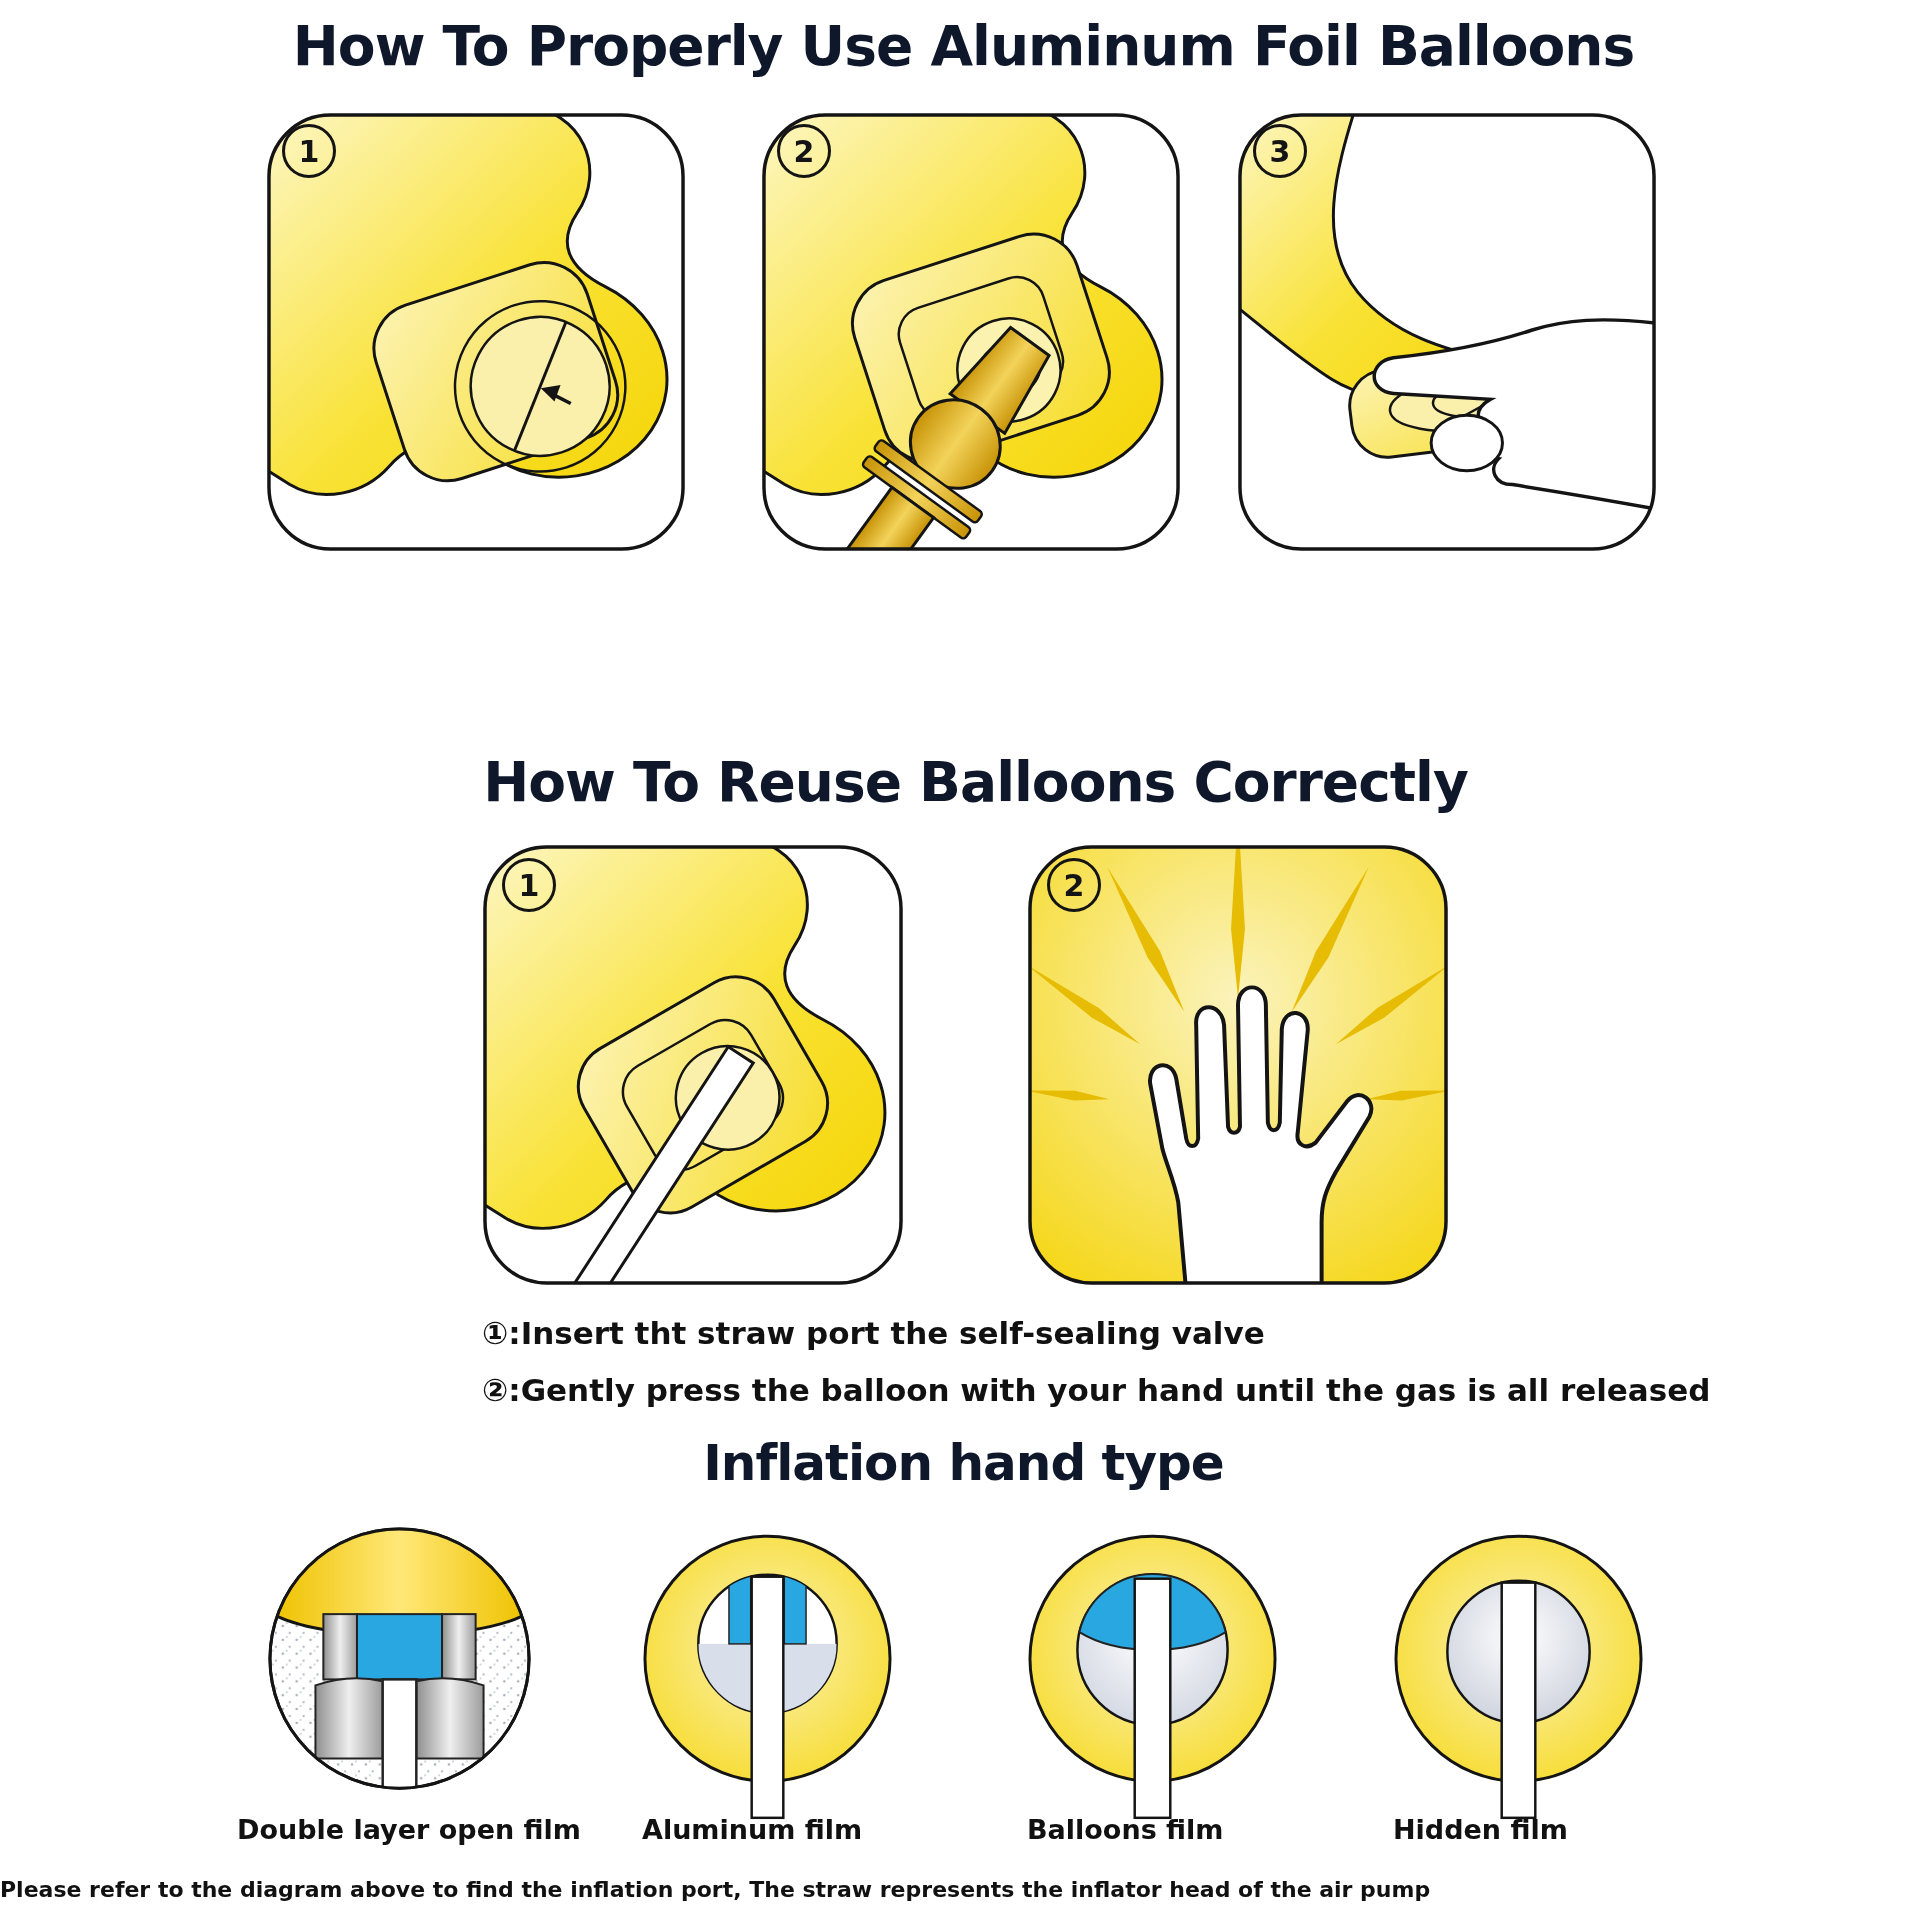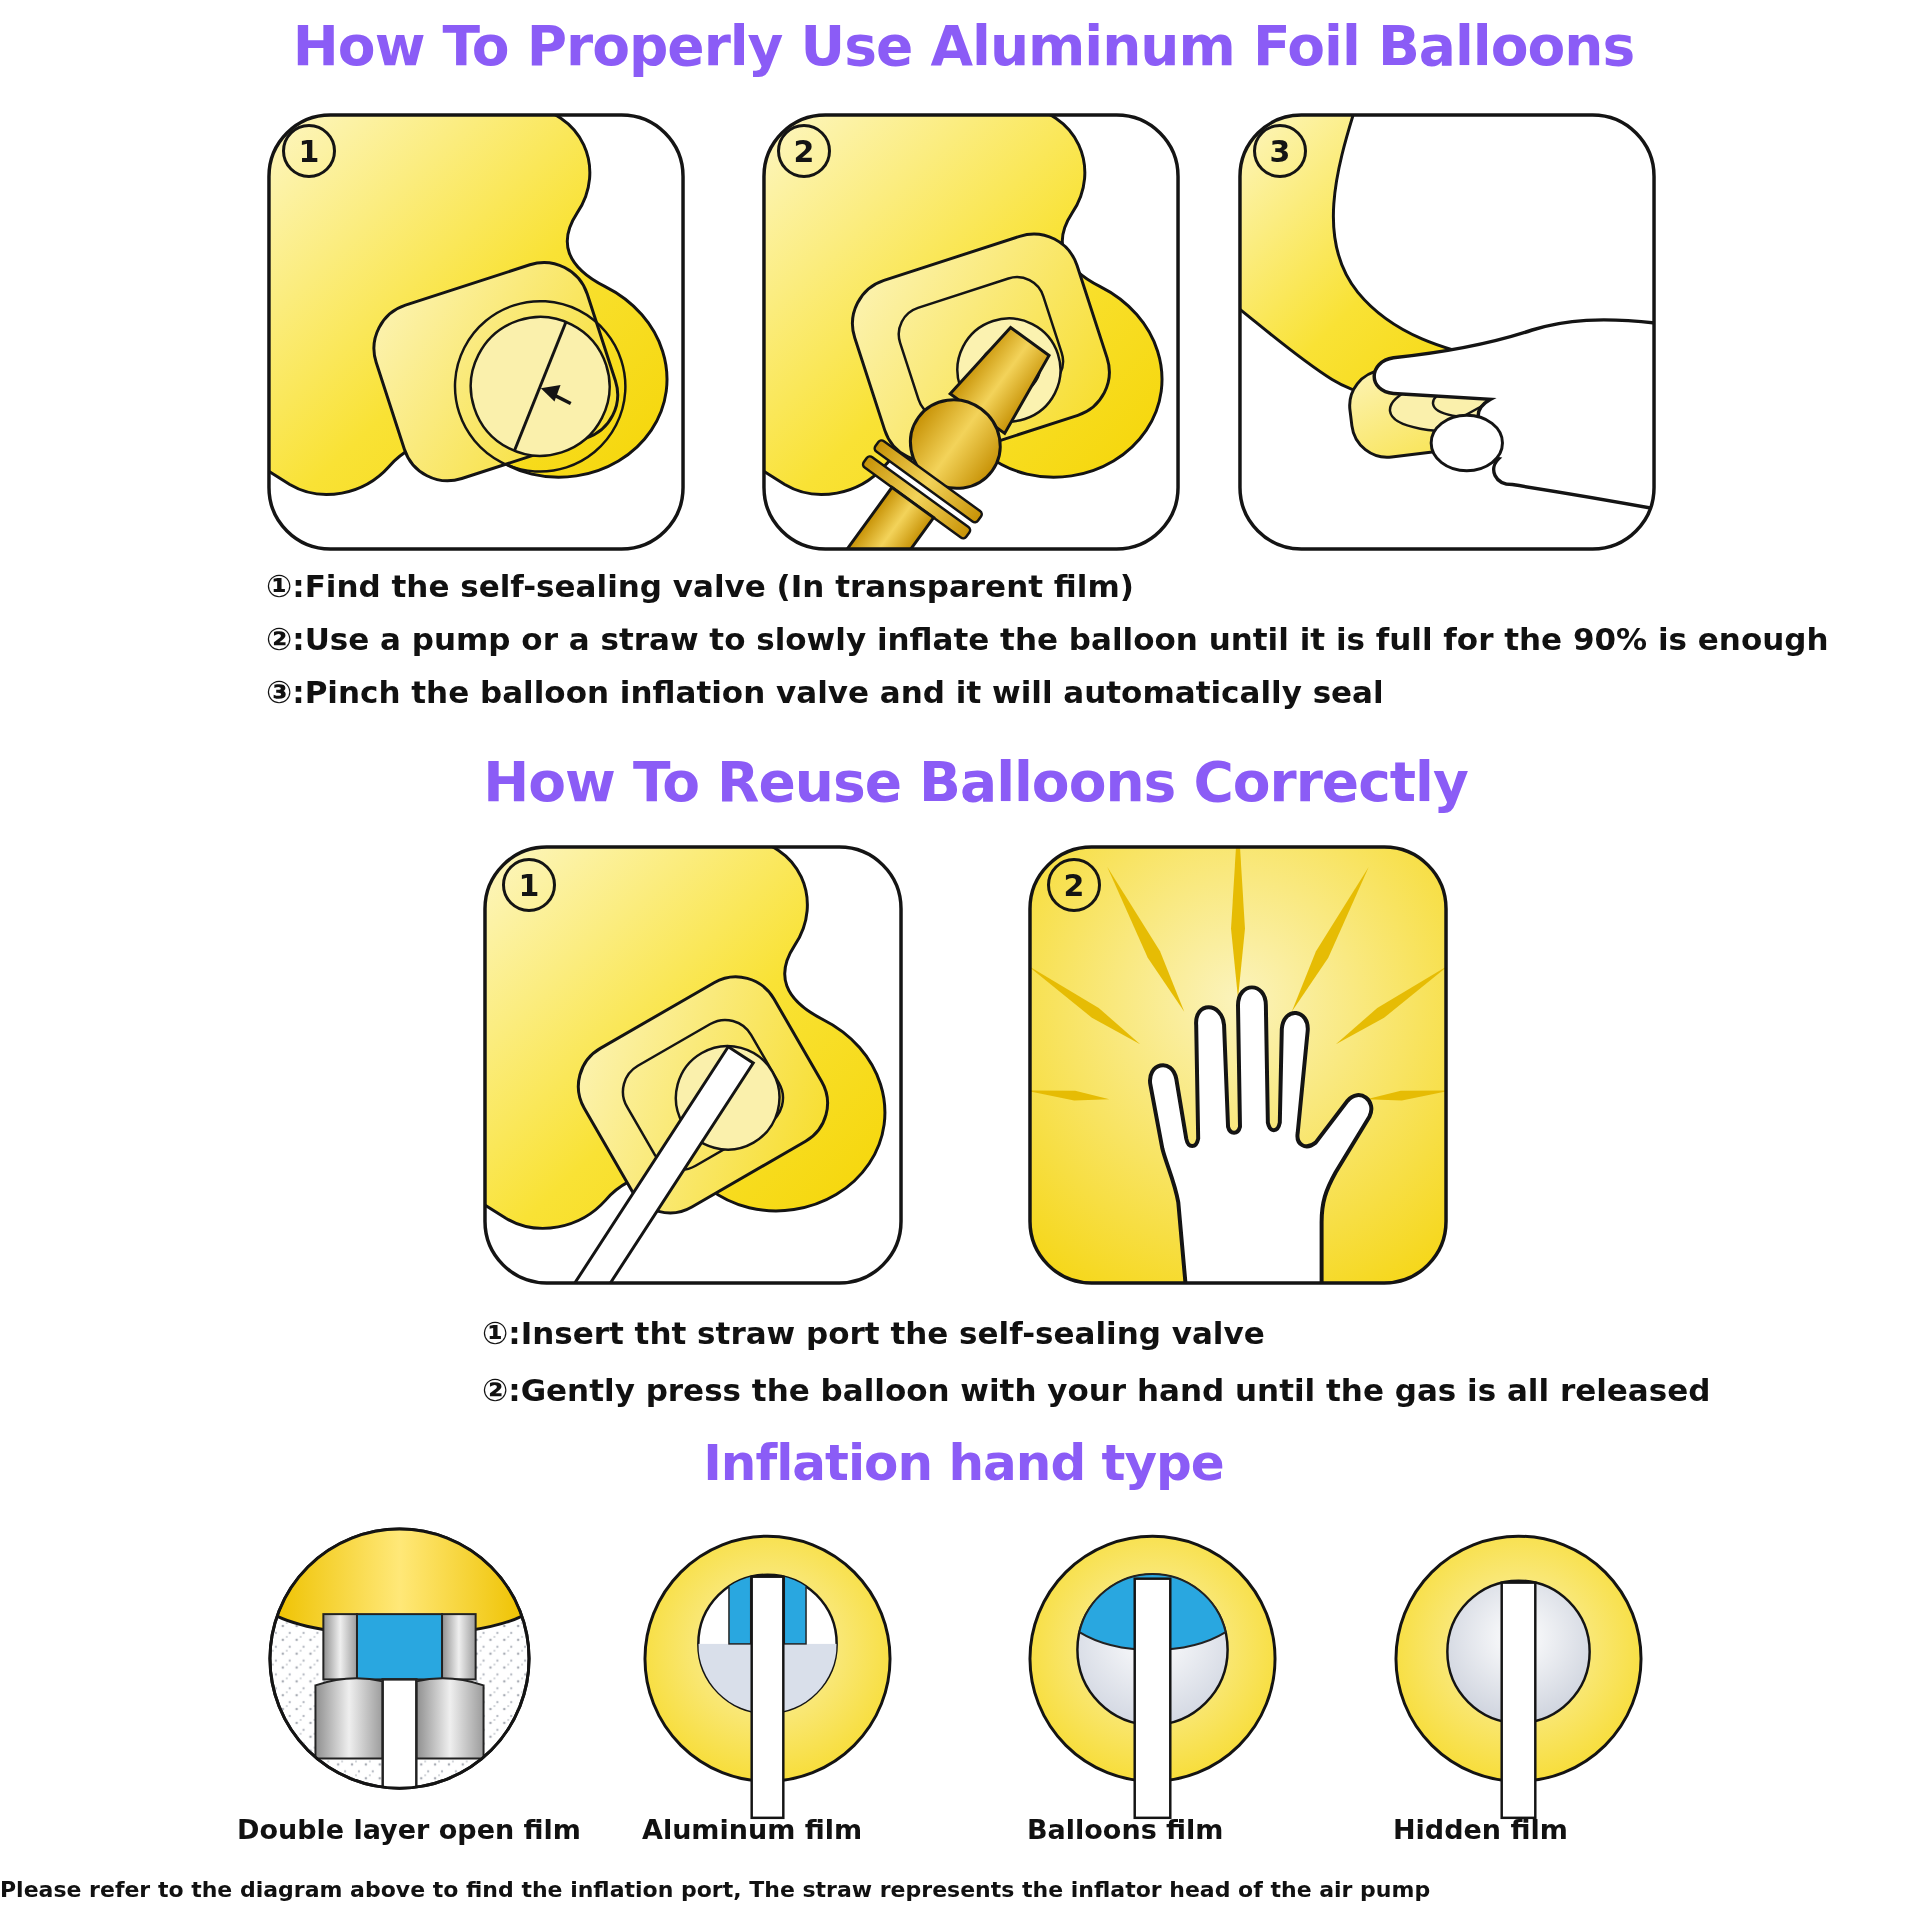--- a/index.html
+++ b/index.html
@@ -1,19 +1,19 @@
 <!DOCTYPE html>
 <html><head>
 <meta charset="utf-8">
 <style>
   html,body{margin:0;padding:0;background:#fff;}
   .sheet{position:relative;width:1927px;height:1927px;background:#fff;overflow:hidden;
          font-family:"DejaVu Sans", sans-serif;color:#141414;}
   .title{position:absolute;left:0;width:100%;text-align:center;font-weight:700;
-         letter-spacing:-1px;white-space:nowrap;color:#8b5cf6;}
+         letter-spacing:-1px;white-space:nowrap;color:#0f172a;}
   #title1{top:14px;font-size:55px;}
   #title2{top:750px;font-size:55px;padding-left:12px;}
   #title3{top:1434px;font-size:50px;}
   .panel{position:absolute;}
   .panel svg{position:absolute;left:0;top:0;width:100%;height:100%;}
   .badge{position:absolute;width:48px;height:48px;border:3.5px solid #141414;border-radius:50%;
          display:flex;align-items:center;justify-content:center;font-size:30px;font-weight:700;
          z-index:3;background:transparent;}
   .steps{position:absolute;font-weight:600;color:#111;}
   .steps div{white-space:nowrap;}
@@ -135,25 +135,20 @@
           <line x1="-30" y1="14" x2="50" y2="-18" stroke="#141414" stroke-width="2.5"></line>
         </g>
         <path d="M430,214 C368,206 330,210 298,220 C250,236 196,244 158,248 C132,252 132,282 158,284 L256,290 C238,300 240,318 258,320 C242,330 246,348 264,350 C254,360 260,376 278,376 C316,382 366,390 430,402 Z" fill="#fff" stroke="#141414" stroke-width="3.5"></path>
         <ellipse cx="232" cy="334" rx="36" ry="28" fill="#fff" stroke="#141414" stroke-width="3"></ellipse>
       </g>
       <rect x="3" y="3" width="418" height="438" rx="62" fill="none" stroke="#141414" stroke-width="3.5"></rect>
     </svg>
     <span class="badge" style="left:16px;top:12px;">3</span>
   </div>
 
-  <div id="steps1" class="steps">
-    <div>①:Find the self-sealing valve (In transparent film)</div>
-    <div>②:Use a pump or a straw to slowly inflate the balloon until it is full for the 90% is enough</div>
-    <div>③:Pinch the balloon inflation valve and it will automatically seal</div>
-  </div>
 
   <div id="title2" class="title">How To Reuse Balloons Correctly</div>
 
   <div class="panel" style="left:482px;top:842px;width:422px;height:446px;">
     <svg viewBox="0 0 424 444">
       <defs>
         <linearGradient id="yD" x1="0" y1="0" x2="1" y2="1">
           <stop offset="0" stop-color="#FDF7C8"></stop>
             <stop offset="0.55" stop-color="#F9E235"></stop>
             <stop offset="1" stop-color="#F5D505"></stop>

